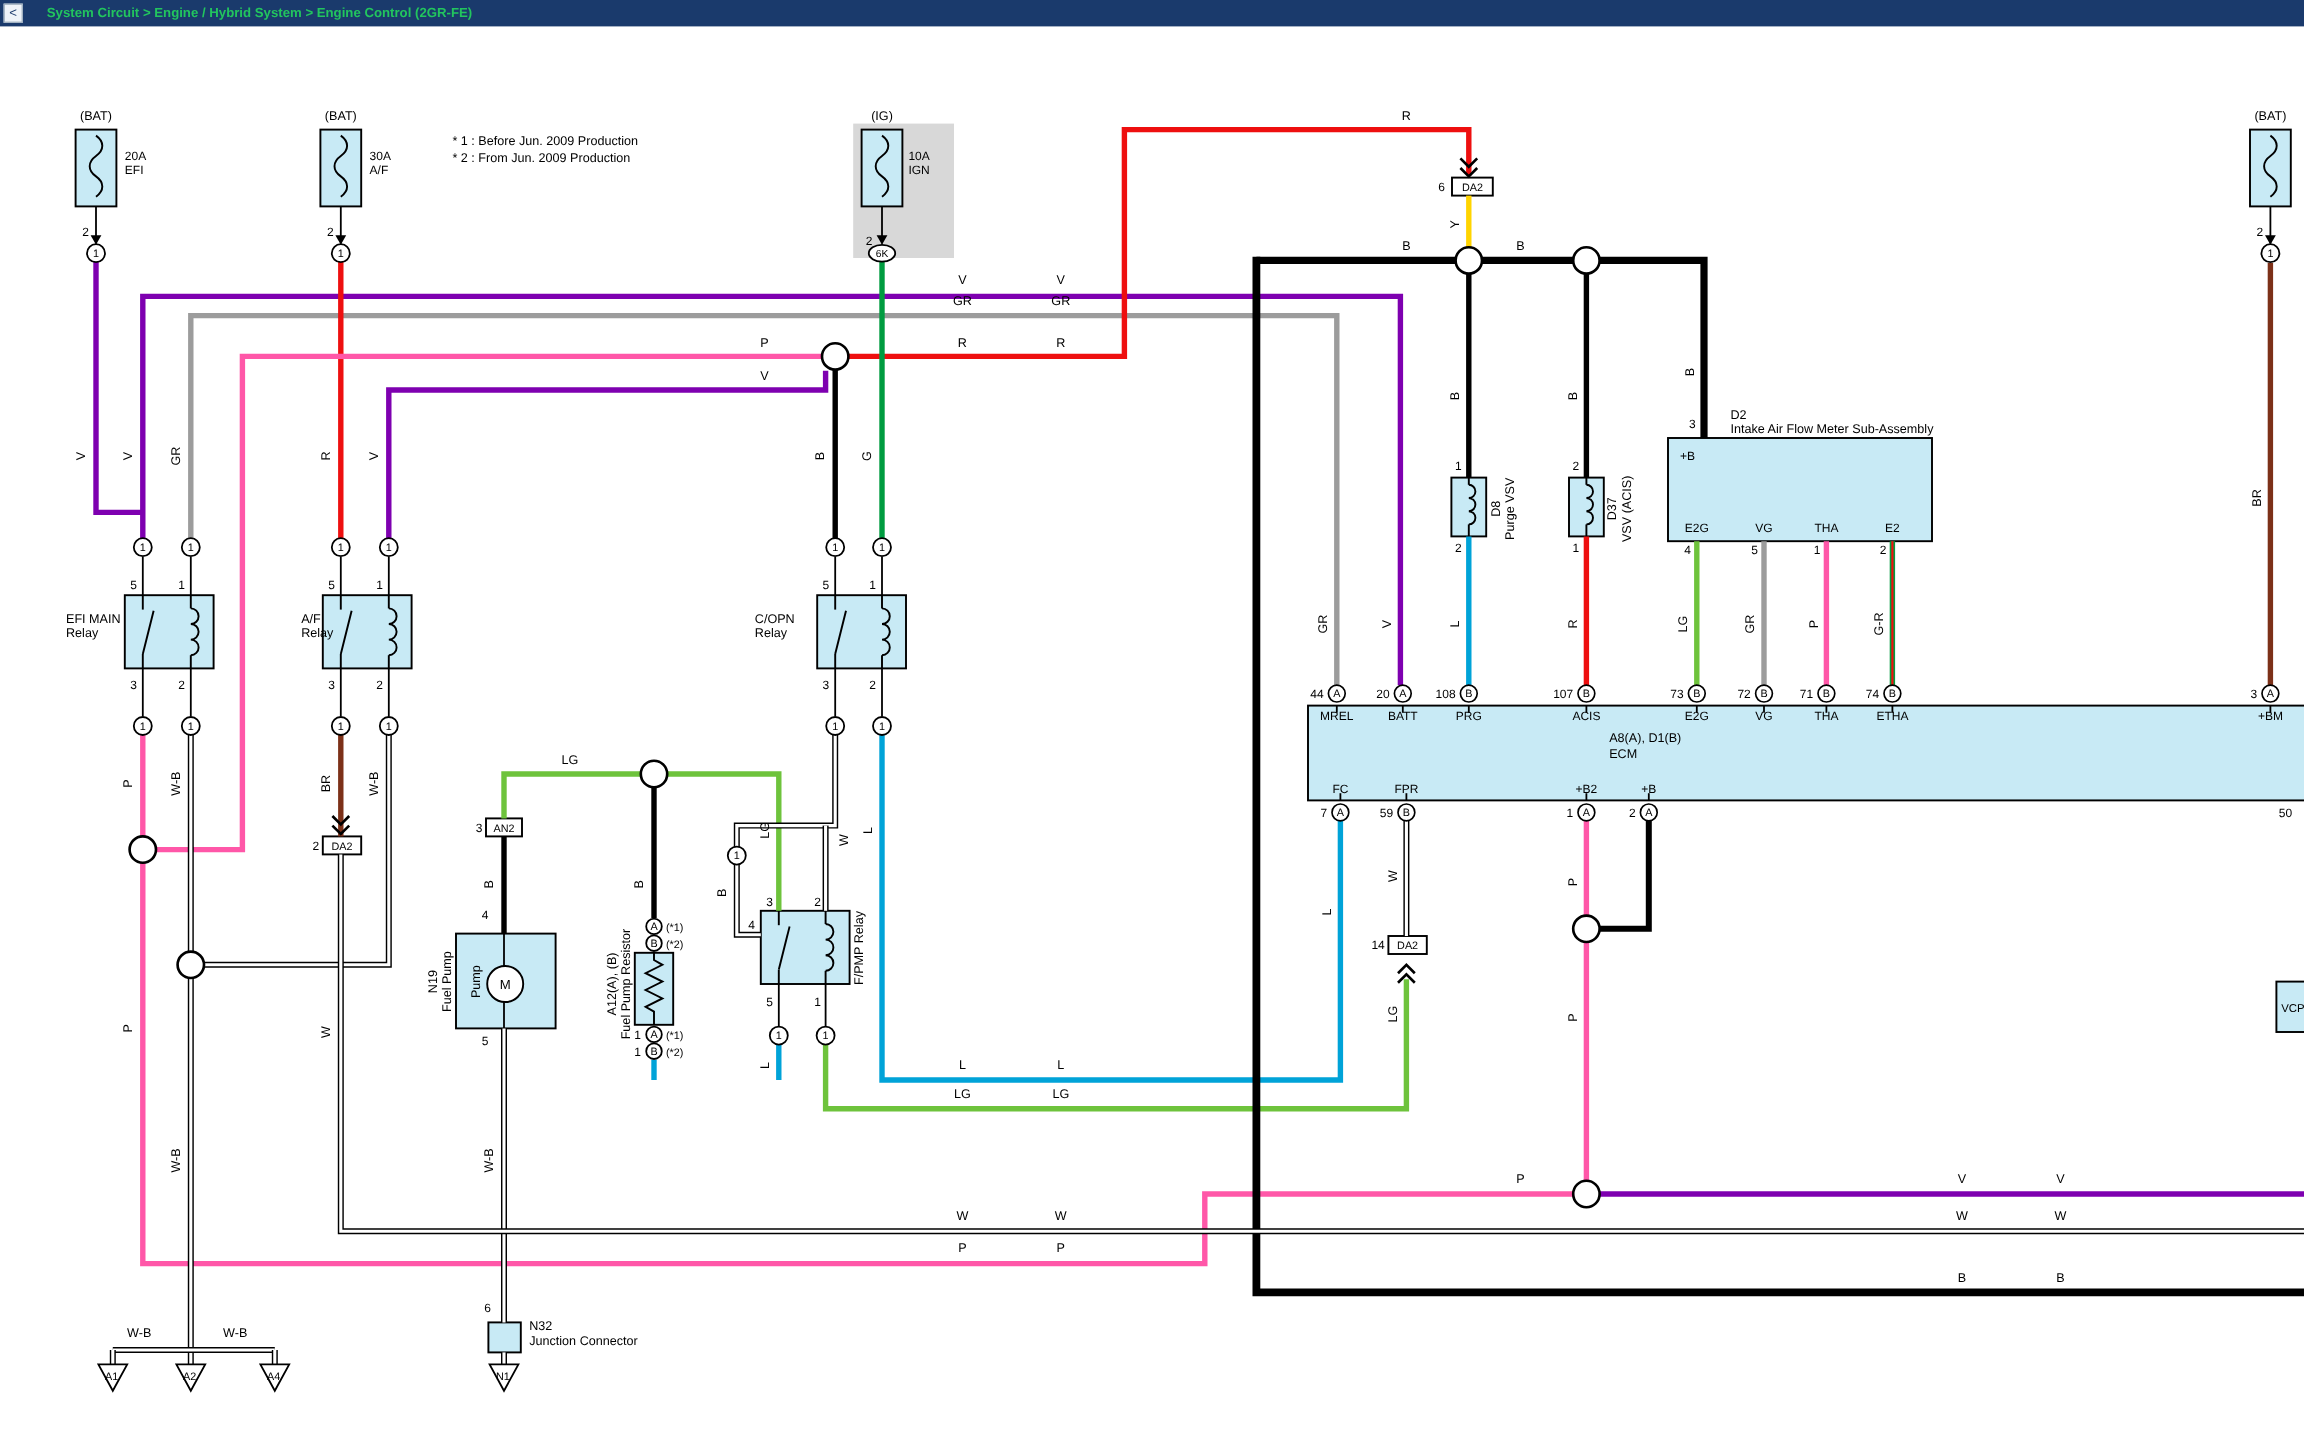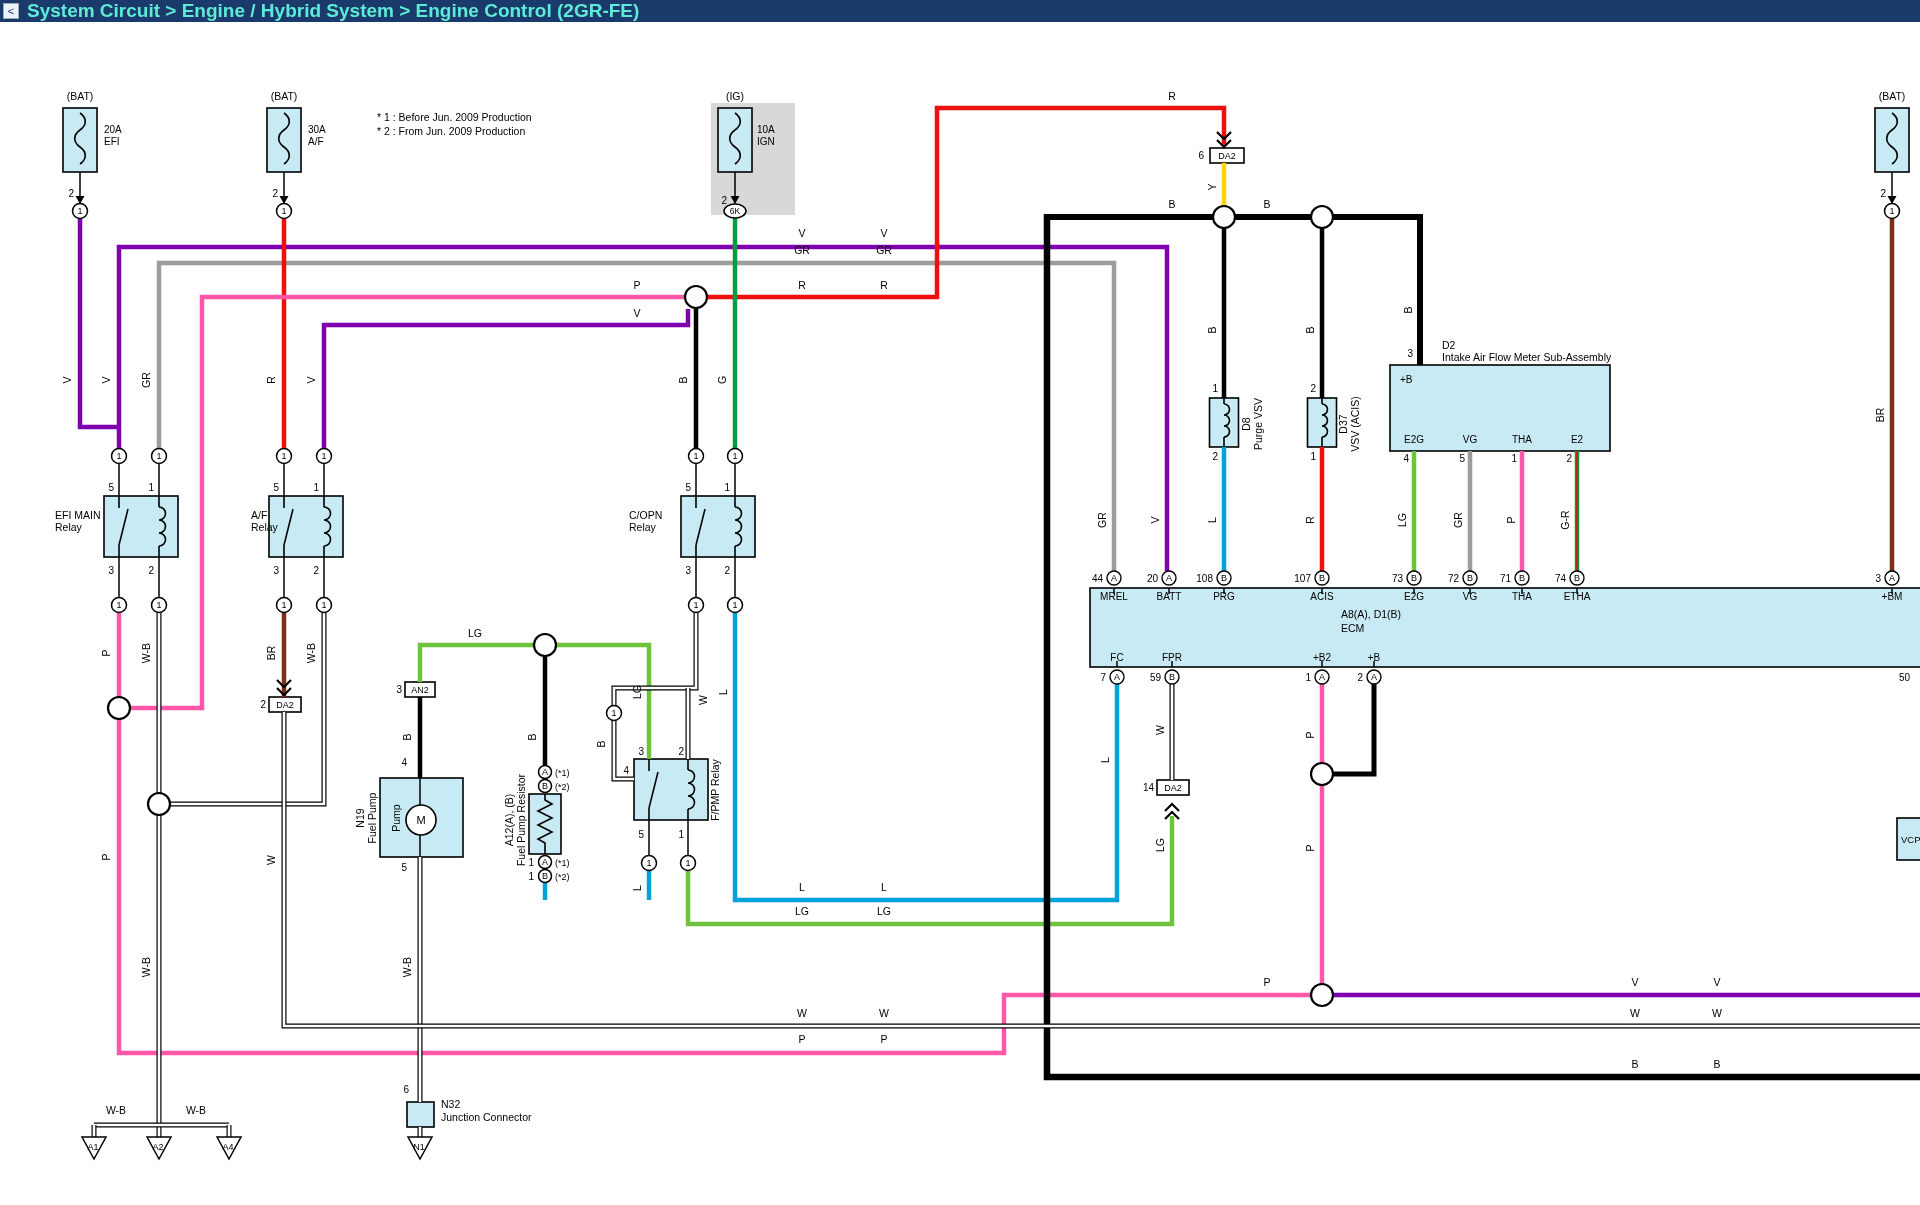--- a/index.html
+++ b/index.html
@@ -2,21 +2,21 @@
 <html><head>
 <meta charset="utf-8">
 <style>
   html,body{margin:0;padding:0;background:#fff;width:1920px;height:1205px;overflow:hidden;
     font-family:"Liberation Sans",sans-serif;}
   .titlebar{position:absolute;top:0;left:0;width:1920px;height:22px;background:#1a3a6c;
     display:flex;align-items:center;z-index:5;}
   .backbtn{width:16px;height:16px;margin-left:3px;background:#eef3f9;border:1px solid #9ab;
     color:#1a3a6c;font-size:11px;line-height:14px;text-align:center;padding:0;cursor:pointer;
     font-family:"Liberation Sans",sans-serif;}
-  .titletext{color:#5eead4;font-size:19px;font-weight:bold;margin-left:8px;white-space:nowrap;}
+  .titletext{color:#22c55e;font-size:11px;font-weight:bold;margin-left:20px;white-space:nowrap;}
   #diagram{position:absolute;top:0;left:0;background:#fff;}
   svg text{font-family:"Liberation Sans",sans-serif;fill:#000;}
 </style>
 </head>
 <body>
 
 <div class="titlebar">
   <button class="backbtn">&lt;</button>
   <span class="titletext">System Circuit &gt; Engine / Hybrid System &gt; Engine Control (2GR-FE)</span>
 </div>

